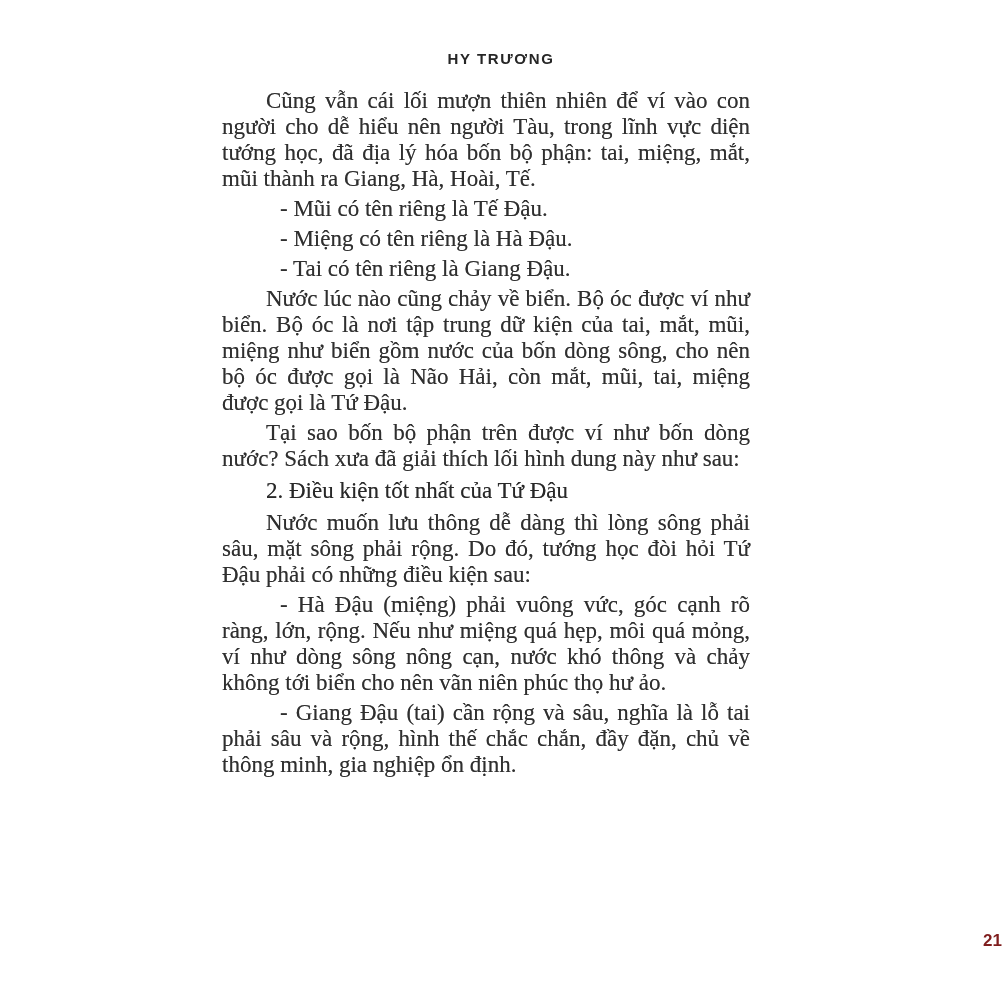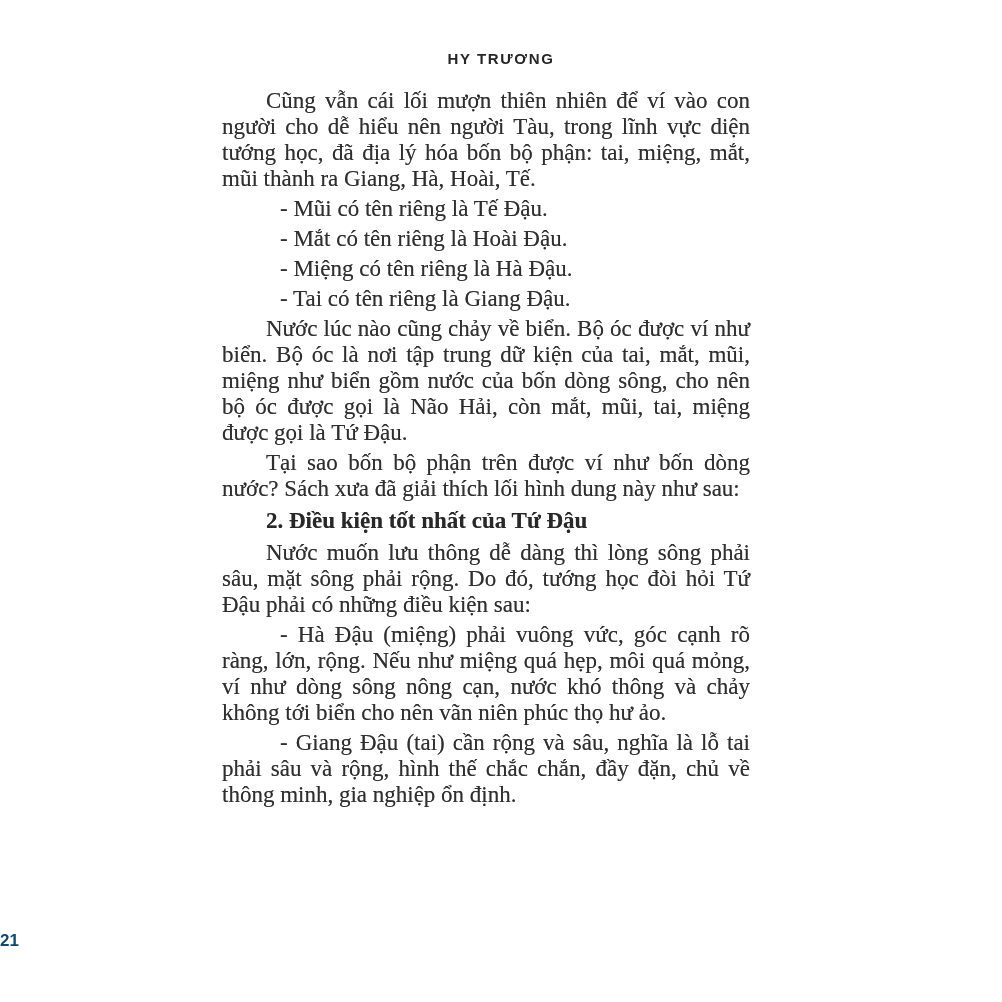--- a/index.html
+++ b/index.html
@@ -47,48 +47,47 @@
   }
   .list-item {
     text-indent: 58px;
     text-align: center;
   }
   .list-paragraph {
     text-indent: 58px;
   }
   .heading {
     text-indent: 44px;
-    font-weight: 700;
+    font-weight: 400;
     margin-top: 6px !important;
     margin-bottom: 6px !important;
     color: #282828;
   }
   .page-number {
     position: absolute;
     top: 931px;
     left: 0;
     width: 100%;
-    text-align: left;
+    text-align: right;
     font-family: "Liberation Sans", sans-serif;
     font-size: 17px;
     font-weight: 700;
-    color: #0c4a6e;
+    color: #7f1d1d;
   }
 </style>
 </head>
 <body>
 
 <div class="page">
 
   <div class="running-header">HY TRƯƠNG</div>
 
   <div class="content">
     <p class="paragraph">Cũng vẫn cái lối mượn thiên nhiên để ví vào con người cho dễ hiểu nên người Tàu, trong lĩnh vực diện tướng học, đã địa lý hóa bốn bộ phận: tai, miệng, mắt, mũi thành ra Giang, Hà, Hoài, Tế.</p>
     <p class="list-item">- Mũi có tên riêng là Tế Đậu.</p>
-    <p class="list-item">- Mắt có tên riêng là Hoài Đậu.</p>
     <p class="list-item">- Miệng có tên riêng là Hà Đậu.</p>
     <p class="list-item">- Tai có tên riêng là Giang Đậu.</p>
     <p class="paragraph">Nước lúc nào cũng chảy về biển. Bộ óc được ví như biển. Bộ óc là nơi tập trung dữ kiện của tai, mắt, mũi, miệng như biển gồm nước của bốn dòng sông, cho nên bộ óc được gọi là Não Hải, còn mắt, mũi, tai, miệng được gọi là Tứ Đậu.</p>
     <p class="paragraph">Tại sao bốn bộ phận trên được ví như bốn dòng nước? Sách xưa đã giải thích lối hình dung này như sau:</p>
     <p class="heading">2. Điều kiện tốt nhất của Tứ Đậu</p>
     <p class="paragraph">Nước muốn lưu thông dễ dàng thì lòng sông phải sâu, mặt sông phải rộng. Do đó, tướng học đòi hỏi Tứ Đậu phải có những điều kiện sau:</p>
     <p class="list-paragraph">- Hà Đậu (miệng) phải vuông vức, góc cạnh rõ ràng, lớn, rộng. Nếu như miệng quá hẹp, môi quá mỏng, ví như dòng sông nông cạn, nước khó thông và chảy không tới biển cho nên vãn niên phúc thọ hư ảo.</p>
     <p class="list-paragraph">- Giang Đậu (tai) cần rộng và sâu, nghĩa là lỗ tai phải sâu và rộng, hình thế chắc chắn, đầy đặn, chủ về thông minh, gia nghiệp ổn định.</p>
   </div>
 

